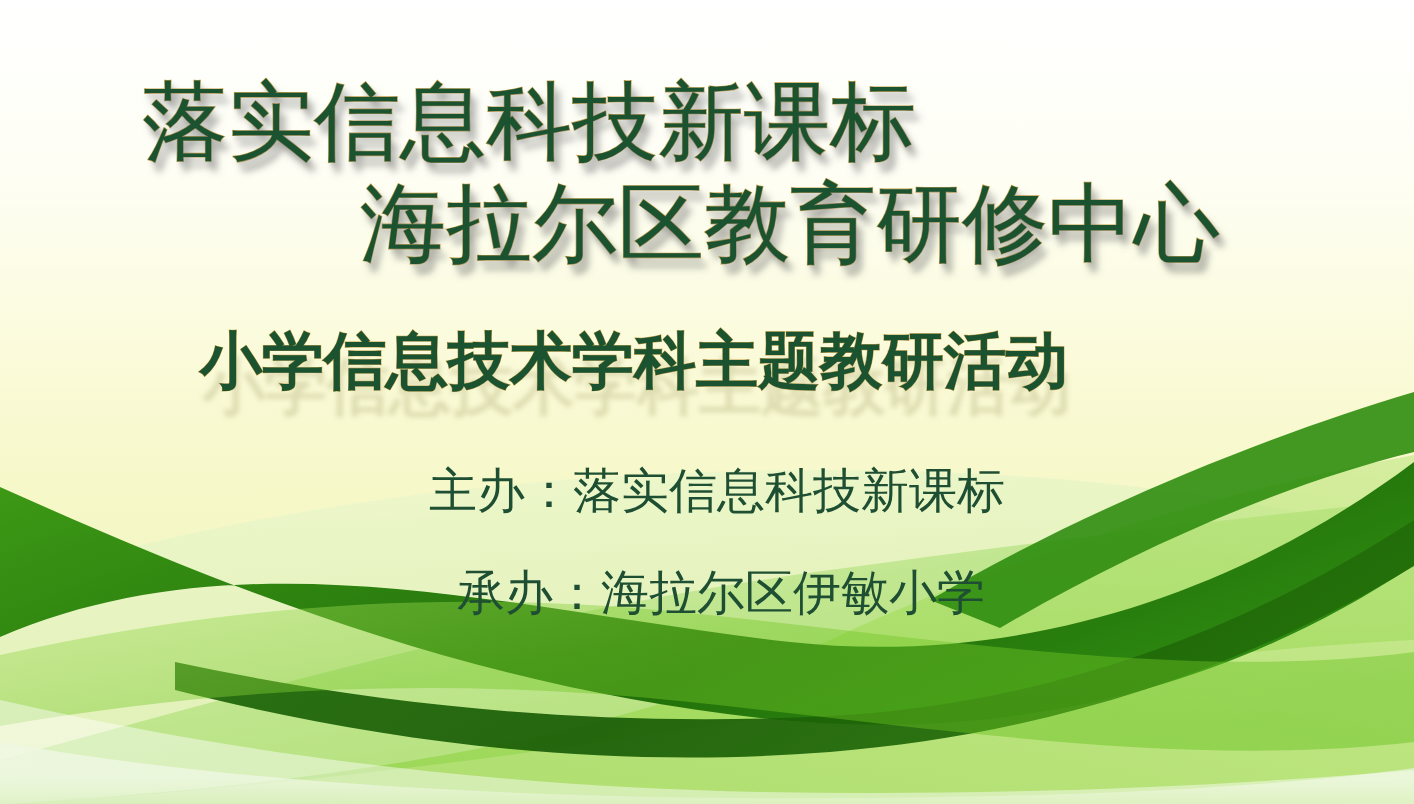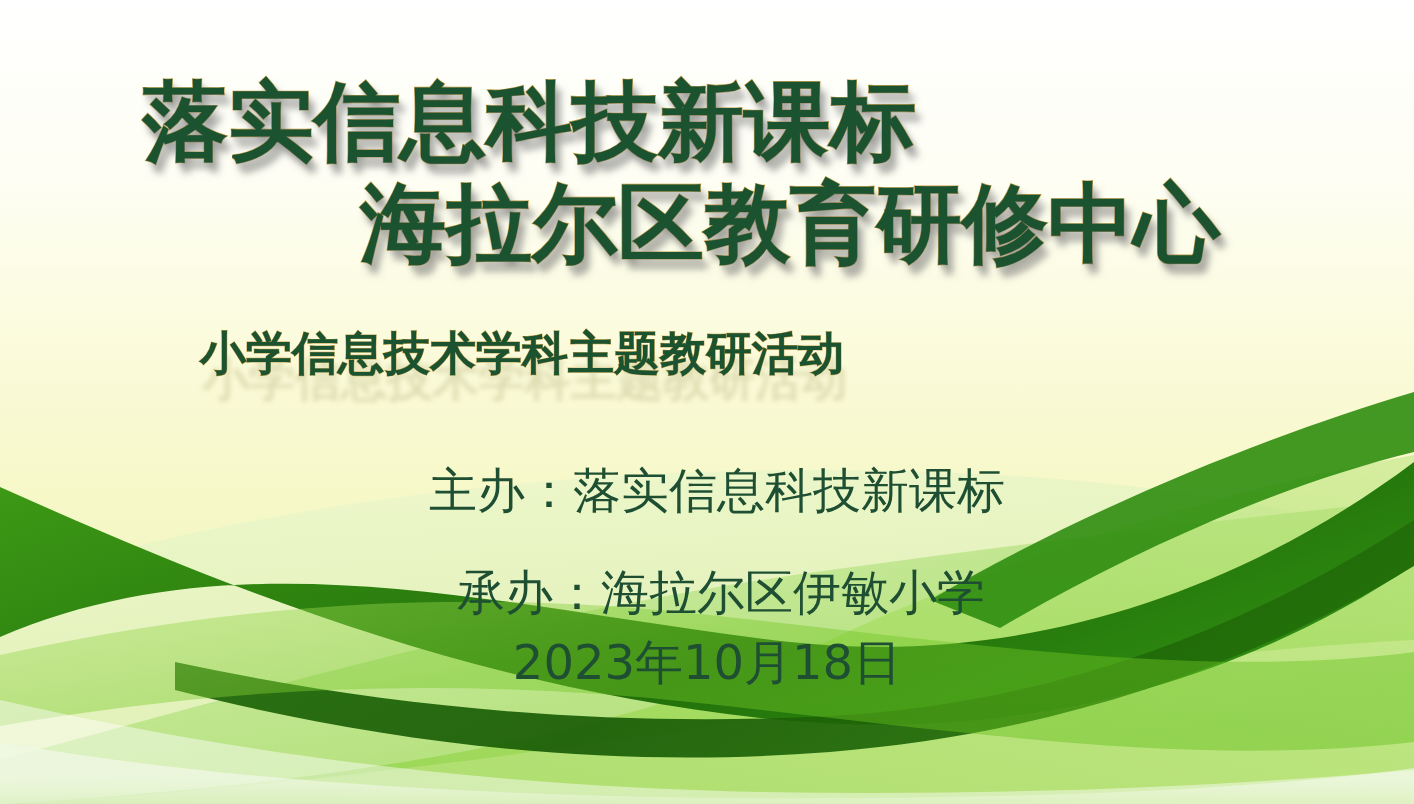--- a/index.html
+++ b/index.html
@@ -32,42 +32,42 @@
     position: absolute;
     inset: 0;
     width: 1414px;
     height: 804px;
   }
 
   
   .title-line {
     position: absolute;
     white-space: nowrap;
-    font-weight: 700;
+    font-weight: 400;
     font-size: 86px;
     line-height: 1;
     letter-spacing: 0px;
     color: #1b5230;
     -webkit-text-stroke: 1.2px #c9a24a;
     paint-order: stroke fill;
     text-shadow:
       6px 10px 7px rgba(110,110,110,0.55),
       2px 4px 4px rgba(140,140,140,0.35);
   }
   #title-line-1 { left: 142px; top: 78px; }
   #title-line-2 { left: 360px; top: 180px; }
 
   
   #subtitle {
     position: absolute;
     left: 200px;
     top: 330px;
     white-space: nowrap;
     font-weight: 700;
-    font-size: 46px;
+    font-size: 62px;
     line-height: 1;
     color: #1b5230;
     -webkit-text-stroke: 0.9px #c9a24a;
     paint-order: stroke fill;
     text-shadow: 3px 26px 5px rgba(200,196,150,0.55);
   }
 
   
   #body-block {
     position: absolute;
@@ -154,17 +154,16 @@
 
     <div class="title-line" id="title-line-1">落实信息科技新课标</div>
 
     <div class="title-line" id="title-line-2">海拉尔区教育研修中心</div>
 
     <div id="subtitle">小学信息技术学科主题教研活动</div>
 
     <div id="body-block">
       <div class="body-line" id="body-line-1">主办：落实信息科技新课标</div>
       <div class="body-line" id="body-line-2">承办：海拉尔区伊敏小学</div>
-      <div class="body-line" id="body-line-3">2023年10月18日</div>
     </div>
 
   </div>
 </div>
 
 </body></html>

